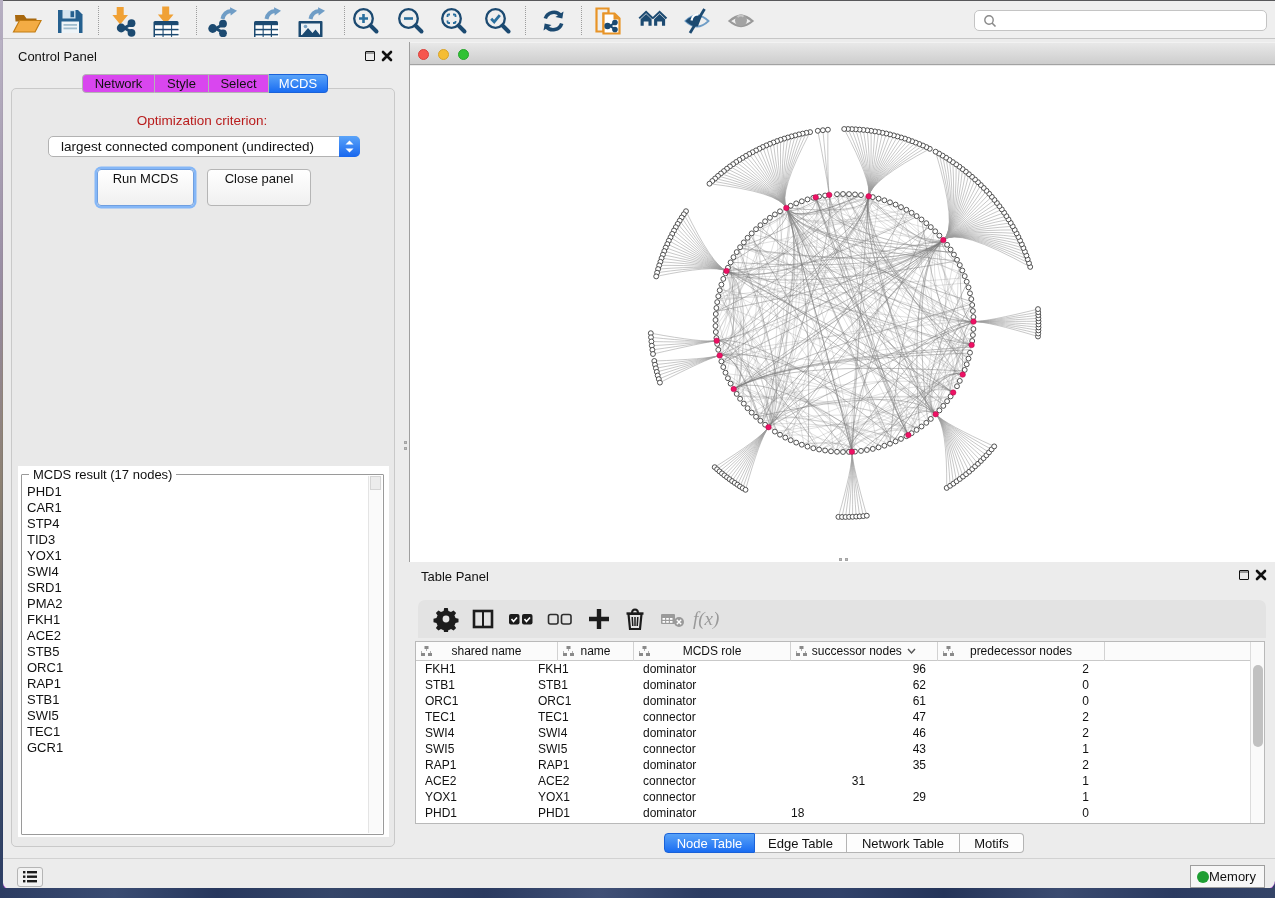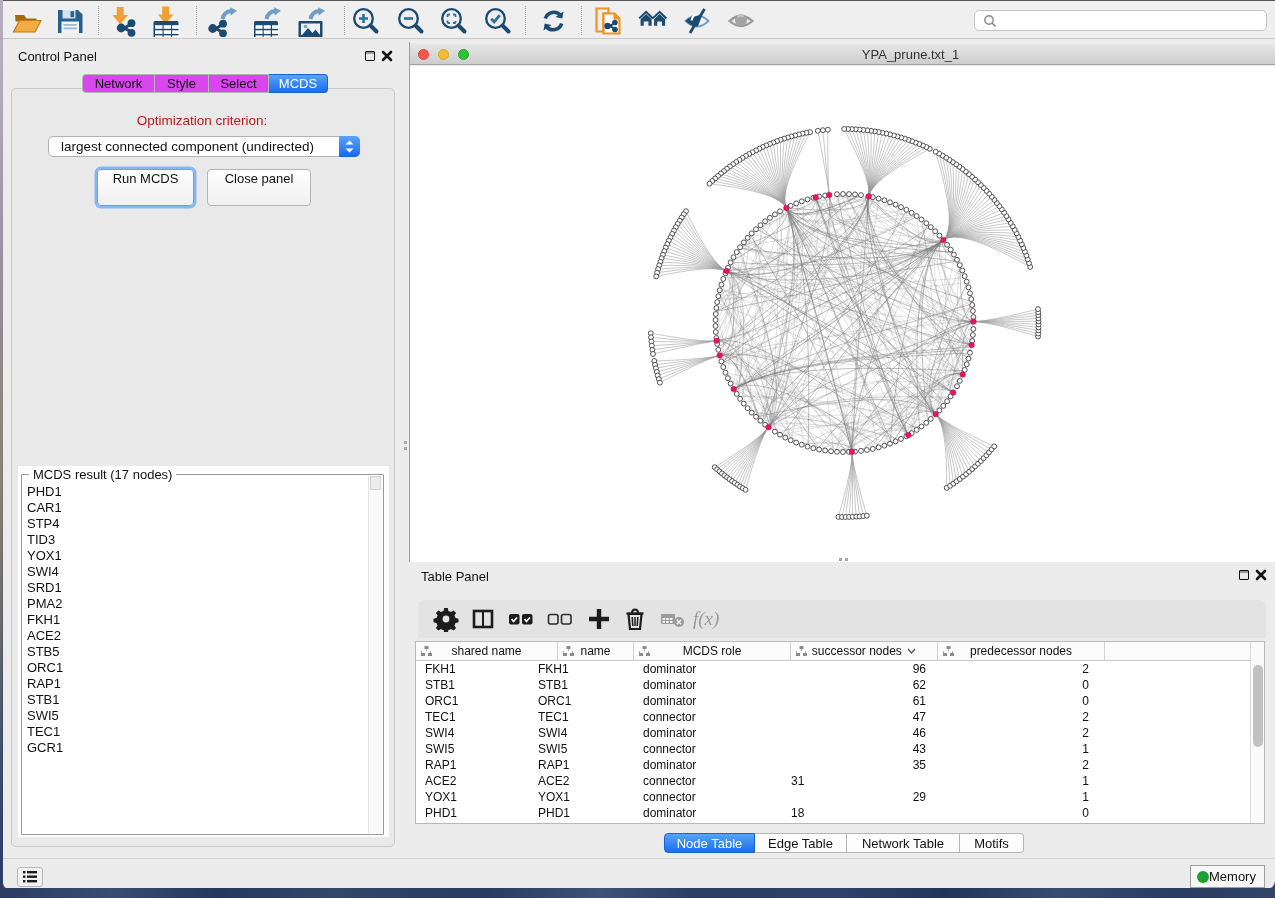--- a/index.html
+++ b/index.html
@@ -255,21 +255,20 @@
           </div>
           <div id="mscroll"></div>
         </div>
       </div>
 </div>
     <div id="gwin">
 <div id="gtitle">
 <div class="tl" style="left:8px;background:#f6564e;border:1px solid #d9423c"></div>
 <div class="tl" style="left:28px;background:#f5bd34;border:1px solid #d8a42a"></div>
 <div class="tl" style="left:48px;background:#2fc234;border:1px solid #27a42d"></div>
-<div id="gtext">YPA_prune.txt_1</div>
 </div>
 <div id="gcanvas">
         <svg width="869" height="497" viewBox="406 66 869 497" style="position:absolute;left:0;top:0">
           <path d="M782.3 207.9Q809.2 261.0 829.5 451.5M782.3 207.9Q791.4 225.9 865.8 196.5M782.3 207.9Q806.2 255.0 764.6 427.3M782.3 207.9Q791.3 225.6 864.3 196.2M782.3 207.9Q810.2 263.0 884.8 444.1M782.3 207.9Q796.5 235.8 912.7 216.1M782.3 207.9Q810.2 263.0 914.7 428.5M782.3 207.9Q810.2 263.0 885.8 443.8M782.3 207.9Q799.6 242.0 714.8 352.1M782.3 207.9Q787.1 217.2 747.3 233.8M782.3 207.9Q810.3 263.1 902.2 436.3M782.3 207.9Q810.1 262.7 923.8 421.5M782.3 207.9Q805.5 253.7 755.6 420.1M782.3 207.9Q787.3 217.8 826.8 194.7M782.3 207.9Q806.1 254.9 763.4 426.4M782.3 207.9Q795.3 233.5 901.8 209.5M782.3 207.9Q795.9 234.6 907.3 212.6M782.3 207.9Q806.6 255.9 969.2 331.5M782.3 207.9Q801.0 244.7 719.7 368.2M782.3 207.9Q810.2 263.0 911.6 430.7M811.7 197.3Q814.9 211.3 871.8 197.9M811.7 197.3Q825.0 255.2 932.5 413.4M811.7 197.3Q824.4 252.6 768.3 429.9M811.7 197.3Q824.4 252.7 951.3 389.0M811.7 197.3Q813.4 204.7 843.2 194.0M811.7 197.3Q822.9 245.9 729.3 388.4M811.7 197.3Q822.6 244.7 969.5 325.0M811.7 197.3Q819.0 229.0 940.1 241.0M825.2 194.9Q832.5 256.2 874.2 447.5M825.2 194.9Q829.6 231.9 959.4 272.9M825.2 194.9Q830.8 241.4 969.5 326.1M825.2 194.9Q831.1 244.4 967.4 346.3M825.2 194.9Q830.5 239.4 969.2 313.7M825.2 194.9Q832.3 254.1 786.8 440.3M864.7 196.3Q857.4 234.3 722.2 271.6M864.7 196.3Q856.1 241.4 964.1 359.9M864.7 196.3Q863.1 204.6 829.7 194.5M864.7 196.3Q863.2 204.2 896.4 206.7M864.7 196.3Q853.4 255.1 757.6 421.9M864.7 196.3Q862.2 209.0 914.5 217.3M864.7 196.3Q854.9 247.6 715.4 354.6M864.7 196.3Q855.5 244.5 956.9 378.6M864.7 196.3Q853.8 253.4 903.8 435.4M864.7 196.3Q859.0 225.9 961.1 277.1M864.7 196.3Q853.2 256.6 849.1 451.7M864.7 196.3Q861.4 213.5 929.8 229.9M864.7 196.3Q854.4 250.3 930.2 415.7M864.7 196.3Q854.9 247.6 715.4 354.5M939.3 240.1Q926.1 251.2 879.5 200.0M939.3 240.1Q922.4 254.3 969.4 326.9M939.3 240.1Q898.7 274.1 721.1 274.1M939.3 240.1Q922.8 254.0 860.9 195.6M939.3 240.1Q910.8 264.0 947.4 395.2M939.3 240.1Q914.5 260.9 959.1 373.8M939.3 240.1Q896.3 276.2 713.4 301.0M939.3 240.1Q899.3 273.7 723.4 268.8M939.3 240.1Q896.7 275.9 714.3 296.5M939.3 240.1Q892.8 279.1 780.8 437.3M939.3 240.1Q901.7 271.6 734.9 248.9M939.3 240.1Q927.7 249.9 887.8 203.0M939.3 240.1Q919.3 256.9 840.7 194.0M939.3 240.1Q898.3 274.5 719.6 277.9M939.3 240.1Q923.0 253.8 969.5 323.6M939.3 240.1Q918.8 257.3 967.1 348.0M939.3 240.1Q904.0 269.8 747.0 234.1M722.5 270.9Q751.1 283.6 828.2 194.6M722.5 270.9Q779.0 295.9 964.9 357.2M722.5 270.9Q743.6 280.3 719.3 367.3M722.5 270.9Q778.8 295.8 967.0 348.2M722.5 270.9Q741.4 279.3 716.0 356.8M722.5 270.9Q774.9 294.1 961.3 277.7M722.5 270.9Q734.6 276.3 711.5 325.3M722.5 270.9Q765.7 290.0 911.4 215.2M722.5 270.9Q749.9 283.1 733.8 395.5M722.5 270.9Q749.9 283.0 733.6 395.2M722.5 270.9Q748.2 282.3 728.9 387.7M969.5 321.6Q911.0 322.3 738.2 244.4M969.5 321.6Q919.6 322.2 800.6 200.3M969.5 321.6Q908.2 322.3 715.9 289.6M969.5 321.6Q923.9 322.1 828.2 194.6M969.5 321.6Q946.6 321.9 935.0 410.8M969.5 321.6Q938.3 322.0 905.3 434.6M712.7 340.7Q729.8 338.4 742.0 406.3M712.7 340.7Q739.1 337.1 773.7 433.4M712.7 340.7Q771.9 332.5 941.4 242.6M712.7 340.7Q756.0 334.7 822.4 195.3M715.7 355.5Q725.4 353.0 711.8 313.7M715.7 355.5Q775.2 340.0 969.5 320.1M715.7 355.5Q751.0 346.3 833.4 451.8M967.6 345.0Q948.3 341.6 955.3 264.3M967.6 345.0Q954.5 342.7 946.7 396.2M967.6 345.0Q942.0 340.5 905.9 434.2M967.6 345.0Q914.6 335.8 794.3 202.5M967.6 345.0Q935.5 339.4 877.4 446.6M958.7 374.6Q932.3 363.1 864.8 449.7M958.7 374.6Q902.2 350.0 733.2 251.4M958.7 374.6Q922.5 358.8 913.3 216.5M958.7 374.6Q946.4 369.2 925.6 420.0M958.7 374.6Q937.2 365.3 888.6 442.7M958.7 374.6Q942.8 367.7 967.9 303.0M958.7 374.6Q904.9 351.1 776.8 210.8M958.7 374.6Q935.8 364.6 882.1 445.1M958.7 374.6Q947.7 369.8 930.1 415.8M729.7 389.1Q778.0 360.2 862.7 195.9M729.7 389.1Q750.1 376.9 715.5 291.2M729.7 389.1Q768.2 366.1 779.6 209.3M729.7 389.1Q739.0 383.5 759.2 423.2M729.7 389.1Q780.0 359.0 968.6 338.2M729.7 389.1Q782.7 357.4 940.7 241.8M949.2 392.5Q921.1 374.5 823.2 450.8M949.2 392.5Q906.7 365.3 739.2 402.8M949.2 392.5Q897.2 359.2 743.6 237.8M949.2 392.5Q903.1 363.0 836.7 194.1M949.2 392.5Q934.3 383.0 969.5 321.6M949.2 392.5Q901.2 361.8 715.2 353.9M949.2 392.5Q923.0 375.7 834.0 451.8M949.2 392.5Q912.8 369.3 774.3 433.7M949.2 392.5Q899.3 360.6 790.1 204.3M764.5 427.2Q772.5 416.3 816.1 449.7M764.5 427.2Q796.5 383.4 793.6 202.8M764.5 427.2Q800.9 377.3 930.4 230.5M764.5 427.2Q793.4 387.6 960.5 370.2M764.5 427.2Q790.5 391.5 946.2 397.0M764.5 427.2Q796.9 382.7 799.9 200.6M764.5 427.2Q787.7 395.4 723.8 268.0M764.5 427.2Q784.5 399.8 714.6 294.9M764.5 427.2Q800.2 378.2 869.7 197.3M764.5 427.2Q790.4 391.7 945.4 398.0M764.5 427.2Q779.4 406.7 712.1 335.5M764.5 427.2Q795.0 385.5 774.7 212.0M931.7 414.2Q915.1 397.6 841.4 452.0M931.7 414.2Q890.1 372.6 713.1 302.9M931.7 414.2Q906.2 388.7 956.2 266.0M931.7 414.2Q908.4 390.9 797.8 444.7M931.7 414.2Q891.6 374.1 845.4 194.1M931.7 414.2Q914.3 396.8 969.4 318.5M931.7 414.2Q920.4 402.9 965.0 356.7M931.7 414.2Q889.4 371.9 716.3 288.1M904.4 435.1Q889.2 408.4 776.6 435.1M904.4 435.1Q883.6 398.6 734.0 395.8M904.4 435.1Q898.8 425.2 940.6 404.3M904.4 435.1Q893.7 416.3 815.8 449.6M904.4 435.1Q880.5 393.1 717.3 361.2M904.4 435.1Q896.0 420.2 835.4 451.9M904.4 435.1Q886.8 404.1 756.8 421.2M904.4 435.1Q879.0 390.5 712.7 340.2M847.9 451.8Q844.4 391.1 785.8 206.2M847.9 451.8Q847.2 439.2 796.0 444.1M847.9 451.8Q845.0 401.2 959.1 272.3M847.9 451.8Q845.7 412.9 716.1 357.1M847.9 451.8Q844.4 390.8 875.1 198.7M847.9 451.8Q846.4 424.5 947.1 395.6M847.9 451.8Q847.2 439.5 797.2 444.5M847.9 451.8Q844.5 392.6 763.5 219.5M847.9 451.8Q846.9 433.7 918.6 425.7M847.9 451.8Q844.8 397.6 727.8 260.2M847.9 451.8Q845.7 413.4 716.9 359.9M864.2 196.2Q795.4 279.1 714.3 349.9M721.8 272.4Q747.4 340.1 747.5 412.4M774.0 212.4Q865.8 290.0 964.5 358.6M734.1 250.0Q769.9 342.4 786.3 440.1M714.2 296.8Q774.0 367.1 815.6 449.6M747.7 412.6Q819.5 415.6 885.6 443.8M739.1 243.3Q848.2 309.8 959.5 372.8M967.6 301.1Q855.6 352.8 747.7 412.6M925.4 225.9Q834.2 316.5 741.2 405.3M963.1 282.9Q838.7 294.6 713.8 298.6M871.3 197.7Q807.3 300.1 734.4 396.3M849.6 451.7Q868.5 328.2 895.0 206.1M842.1 452.0Q785.3 370.3 713.3 301.5M838.7 194.0Q783.7 256.9 713.3 301.7M968.5 307.3Q842.4 332.2 716.8 359.5M969.5 323.1Q851.4 289.6 736.2 247.1M764.8 427.4Q777.5 320.6 773.0 213.1M765.8 428.2Q783.1 318.1 784.7 206.7M963.1 363.2Q894.7 283.9 841.2 194.0M968.4 306.5Q883.2 260.7 809.5 197.8M931.0 231.1Q876.5 339.2 831.7 451.7M721.8 373.5Q828.6 385.1 932.3 413.7M800.2 445.6Q782.0 337.4 747.9 233.2M904.2 210.8Q864.7 330.3 831.8 451.7M838.8 452.0Q896.4 383.0 969.3 330.3M894.9 440.0Q825.4 415.6 751.7 416.5M940.9 242.0Q869.9 232.5 806.9 198.4M791.5 203.7Q870.3 294.6 957.3 377.8M965.1 356.5Q851.7 301.4 741.5 240.3M812.4 448.9Q879.8 401.8 958.0 376.2M793.5 443.1Q769.3 406.5 729.3 388.4M858.7 450.7Q790.8 384.9 711.9 332.9M722.4 374.9Q739.3 313.9 733.6 250.8M724.3 266.9Q731.0 307.6 713.4 344.8M763.1 426.2Q764.5 328.5 749.0 232.0M897.1 438.9Q829.7 420.5 759.9 423.8M756.9 224.7Q756.5 313.7 737.4 400.6M722.0 272.1Q754.7 348.3 768.5 430.0M953.4 385.4Q936.9 315.1 941.8 243.1M899.6 437.7Q924.7 381.6 968.6 338.6M844.2 194.1Q889.1 230.8 944.8 247.1M717.6 283.8Q754.3 354.5 771.9 432.3M777.1 435.3Q814.8 431.5 846.9 451.8M916.9 426.9Q843.6 418.6 770.9 431.6M761.5 221.0Q747.1 282.1 712.0 334.2M934.7 411.1Q932.5 332.4 950.6 255.8M712.2 336.5Q732.9 299.3 729.8 256.8M816.4 449.7Q881.7 405.8 956.1 380.3M848.3 194.2Q787.2 253.2 714.2 296.6M711.7 315.6Q738.6 281.8 742.8 238.8M863.4 196.0Q903.3 241.1 957.1 267.9M728.1 386.2Q803.6 407.9 870.9 448.4M768.8 215.7Q750.2 276.7 711.6 327.3M716.9 286.0Q736.5 338.4 732.9 394.1M934.2 234.3Q939.5 295.0 966.8 349.4M834.7 451.9Q794.8 419.9 744.8 409.5M831.3 451.7Q894.1 387.1 968.8 336.8M968.1 341.9Q887.8 274.3 818.1 196.0M904.5 435.0Q926.1 385.5 966.7 349.9M895.8 206.5Q919.2 292.3 960.1 371.4M930.8 230.9Q908.1 333.0 900.3 437.3M718.7 365.4Q758.3 290.9 779.6 209.3M842.8 452.0Q784.2 372.1 713.0 303.2M725.2 380.9Q793.6 406.9 851.7 451.5M770.9 214.4Q826.7 218.8 879.4 200.0M923.8 421.5Q830.1 400.2 734.1 396.0M735.8 247.6Q815.0 235.2 888.6 203.3M790.3 441.9Q765.4 401.2 723.8 377.9M721.4 372.6Q757.4 395.3 774.9 434.1M842.0 194.0Q784.4 252.7 714.4 295.9M873.2 447.8Q798.5 391.8 714.6 351.2M746.3 234.9Q741.1 294.2 713.8 347.0" fill="none" stroke="#8d8d8d" stroke-width="0.55" opacity="0.48"></path>
           <path d="M782.3 207.9Q805.7 254.0 757.9 422.1M782.3 207.9Q786.7 216.4 820.3 195.6M782.3 207.9Q809.6 261.9 941.0 403.9M782.3 207.9Q790.8 224.5 726.7 262.2M782.3 207.9Q804.8 252.4 967.7 301.6M782.3 207.9Q810.2 263.1 887.6 443.1M782.3 207.9Q800.9 244.6 948.2 252.0M782.3 207.9Q808.3 259.3 804.2 446.8M782.3 207.9Q790.7 224.4 858.4 195.2M782.3 207.9Q801.7 246.3 953.6 261.0M782.3 207.9Q800.4 243.5 944.4 246.5M782.3 207.9Q786.3 215.8 752.1 229.1M782.3 207.9Q790.6 224.2 857.4 195.1M811.7 197.3Q816.5 218.3 736.4 246.8M811.7 197.3Q819.6 231.9 949.0 253.3M825.2 194.9Q832.0 251.5 758.9 422.9M864.7 196.3Q854.3 250.4 929.1 416.7M864.7 196.3Q855.1 246.6 713.8 347.5M864.7 196.3Q860.9 215.8 782.5 207.8M864.7 196.3Q855.9 242.3 962.4 365.2M864.7 196.3Q856.1 241.4 712.0 311.7M864.7 196.3Q854.7 248.6 717.8 362.7M939.3 240.1Q892.0 279.8 730.9 391.0M939.3 240.1Q923.4 253.5 864.5 196.3M939.3 240.1Q892.0 279.8 752.8 417.6M939.3 240.1Q933.3 245.1 956.9 267.4M939.3 240.1Q892.7 279.2 777.6 435.6M939.3 240.1Q900.6 272.5 886.1 443.7M939.3 240.1Q905.8 268.2 923.8 421.5M939.3 240.1Q900.0 273.1 726.7 262.2M939.3 240.1Q892.7 279.2 717.9 363.1M939.3 240.1Q904.5 269.3 915.5 428.0M939.3 240.1Q895.5 276.8 712.0 311.4M939.3 240.1Q901.8 271.5 735.6 247.9M722.5 270.9Q766.0 290.2 913.1 216.4M722.5 270.9Q773.3 293.3 953.5 260.8M722.5 270.9Q755.6 285.5 852.5 194.6M722.5 270.9Q778.6 295.7 940.0 405.0M969.5 321.6Q956.6 321.8 958.8 374.5M969.5 321.6Q921.1 322.2 813.3 449.1M969.5 321.6Q925.7 322.1 842.0 452.0M969.5 321.6Q955.7 321.8 956.1 265.7M969.5 321.6Q912.8 322.2 752.5 228.7M712.7 340.7Q737.4 337.3 767.3 429.2M712.7 340.7Q761.8 333.9 893.3 440.7M712.7 340.7Q770.3 332.7 926.2 226.6M715.7 355.5Q747.3 347.3 814.4 449.3M715.7 355.5Q733.0 351.0 754.7 419.4M715.7 355.5Q764.7 342.7 913.7 429.2M715.7 355.5Q737.2 349.9 726.1 263.4M715.7 355.5Q733.6 350.9 756.5 420.9M967.6 345.0Q907.2 334.5 724.6 266.4M967.6 345.0Q935.7 339.4 917.6 219.6M967.6 345.0Q953.6 342.5 944.3 399.5M967.6 345.0Q921.0 336.9 840.9 194.0M958.7 374.6Q937.2 365.3 888.6 442.7M958.7 374.6Q933.4 363.6 870.5 448.5M729.7 389.1Q762.3 369.6 876.8 446.8M729.7 389.1Q781.9 357.9 968.1 303.9M729.7 389.1Q779.2 359.5 966.7 349.6M729.7 389.1Q777.4 360.6 960.2 371.1M729.7 389.1Q779.4 359.4 967.3 346.9M729.7 389.1Q779.0 359.7 965.9 353.1M949.2 392.5Q897.5 359.5 755.7 225.8M764.5 427.2Q790.1 392.2 735.0 248.8M764.5 427.2Q797.0 382.6 969.5 322.7M764.5 427.2Q800.9 377.3 902.9 210.1M931.7 414.2Q892.7 375.2 861.0 195.6M931.7 414.2Q911.9 394.4 968.0 303.3M931.7 414.2Q901.2 383.7 752.1 416.9M931.7 414.2Q917.5 400.0 856.7 451.0M931.7 414.2Q888.5 371.0 725.5 264.5M931.7 414.2Q908.8 391.3 963.1 283.0M904.4 435.1Q874.5 382.7 833.1 194.2M904.4 435.1Q874.2 382.2 820.6 195.5M904.4 435.1Q874.1 381.8 811.8 197.2M847.9 451.8Q844.6 394.4 923.7 224.4M847.9 451.8Q844.6 394.4 746.3 234.9" fill="none" stroke="#7b7b7b" stroke-width="0.7" opacity="0.68"></path>
           <path d="M782.3 207.9Q855.4 312.2 931.7 414.2M782.3 207.9Q817.7 329.1 847.9 451.8M782.3 207.9Q872.4 270.6 969.5 321.6M939.3 240.1Q850.8 332.6 764.5 427.2M939.3 240.1Q828.8 300.3 715.7 355.5M864.7 196.3Q854.7 323.9 847.9 451.8M722.5 270.9Q836.3 330.8 949.2 392.5M722.5 270.9Q831.9 262.3 939.3 240.1M811.7 197.3Q856.3 316.8 904.4 435.1M729.7 389.1Q835.1 315.4 939.3 240.1M764.5 427.2Q864.3 369.3 969.5 321.6M847.9 451.8Q817.7 329.1 782.3 207.9M931.7 414.2Q828.4 340.6 722.5 270.9" fill="none" stroke="#7d7d7d" stroke-width="0.8" opacity="0.6"></path>
           <path d="M782.3 207.9Q774.5 192.3 806.1 132.1M782.3 207.9Q774.6 192.6 802.4 132.8M782.3 207.9Q774.8 192.9 798.6 133.6M782.3 207.9Q774.9 193.2 794.9 134.4M782.3 207.9Q775.1 193.5 791.2 135.4M782.3 207.9Q775.2 193.8 787.5 136.4M782.3 207.9Q775.4 194.0 783.8 137.5M782.3 207.9Q775.5 194.3 780.2 138.6M782.3 207.9Q775.6 194.5 776.6 139.8M782.3 207.9Q775.7 194.6 773.0 141.1M782.3 207.9Q775.7 194.8 769.4 142.5M782.3 207.9Q775.8 194.9 765.9 143.9M782.3 207.9Q775.8 195.0 762.3 145.4M782.3 207.9Q775.9 195.1 758.8 147.0M782.3 207.9Q775.9 195.1 755.4 148.7M782.3 207.9Q775.9 195.1 752.0 150.4M782.3 207.9Q775.9 195.1 748.6 152.2M782.3 207.9Q775.8 195.0 745.2 154.0M782.3 207.9Q775.8 194.9 741.9 155.9M782.3 207.9Q775.8 194.8 738.6 157.9M782.3 207.9Q775.7 194.7 735.4 159.9M782.3 207.9Q775.6 194.5 732.2 162.0M782.3 207.9Q775.5 194.3 729.1 164.2M782.3 207.9Q775.4 194.1 725.9 166.4M782.3 207.9Q775.3 193.9 722.9 168.7M782.3 207.9Q775.1 193.6 719.9 171.1M782.3 207.9Q775.0 193.3 716.9 173.5M782.3 207.9Q774.9 193.0 714.0 175.9M782.3 207.9Q774.7 192.7 711.1 178.5M782.3 207.9Q774.5 192.4 708.3 181.0M782.3 207.9Q774.3 192.0 705.5 183.7M825.2 194.9Q823.5 180.7 823.9 129.7M825.2 194.9Q823.5 180.7 818.9 130.2M825.2 194.9Q823.5 180.7 813.8 130.8M864.7 196.3Q867.9 179.5 925.8 148.8M864.7 196.3Q867.8 179.9 922.4 147.1M864.7 196.3Q867.7 180.2 918.9 145.5M864.7 196.3Q867.7 180.6 915.3 144.0M864.7 196.3Q867.6 180.8 911.7 142.6M864.7 196.3Q867.6 181.1 908.1 141.2M864.7 196.3Q867.5 181.4 904.5 139.9M864.7 196.3Q867.5 181.6 900.9 138.6M864.7 196.3Q867.4 181.8 897.2 137.5M864.7 196.3Q867.4 181.9 893.5 136.4M864.7 196.3Q867.4 182.0 889.8 135.4M864.7 196.3Q867.4 182.1 886.0 134.4M864.7 196.3Q867.4 182.2 882.3 133.5M864.7 196.3Q867.4 182.2 878.5 132.8M864.7 196.3Q867.4 182.2 874.7 132.0M864.7 196.3Q867.4 182.2 870.9 131.4M864.7 196.3Q867.4 182.1 867.1 130.8M864.7 196.3Q867.4 182.0 863.3 130.3M864.7 196.3Q867.4 181.9 859.4 129.9M864.7 196.3Q867.4 181.7 855.6 129.6M864.7 196.3Q867.5 181.5 851.7 129.3M864.7 196.3Q867.5 181.3 847.9 129.1M864.7 196.3Q867.6 181.1 844.0 129.0M864.7 196.3Q867.6 180.8 840.2 129.0M939.3 240.1Q954.6 227.2 1026.2 266.9M939.3 240.1Q954.3 227.5 1025.0 263.1M939.3 240.1Q953.9 227.8 1023.7 259.3M939.3 240.1Q953.6 228.1 1022.4 255.5M939.3 240.1Q953.2 228.4 1020.9 251.7M939.3 240.1Q952.9 228.7 1019.4 248.0M939.3 240.1Q952.6 229.0 1017.8 244.3M939.3 240.1Q952.3 229.2 1016.1 240.6M939.3 240.1Q952.0 229.5 1014.4 237.0M939.3 240.1Q951.7 229.7 1012.6 233.4M939.3 240.1Q951.5 229.9 1010.7 229.9M939.3 240.1Q951.2 230.1 1008.7 226.3M939.3 240.1Q951.0 230.3 1006.7 222.9M939.3 240.1Q950.8 230.4 1004.5 219.4M939.3 240.1Q950.7 230.5 1002.4 216.1M939.3 240.1Q950.6 230.7 1000.1 212.7M939.3 240.1Q950.4 230.7 997.8 209.4M939.3 240.1Q950.4 230.8 995.4 206.2M939.3 240.1Q950.3 230.9 992.9 203.0M939.3 240.1Q950.3 230.9 990.4 199.9M939.3 240.1Q950.3 230.9 987.8 196.8M939.3 240.1Q950.3 230.9 985.2 193.7M939.3 240.1Q950.4 230.8 982.5 190.8M939.3 240.1Q950.4 230.7 979.7 187.9M939.3 240.1Q950.6 230.7 976.8 185.0M939.3 240.1Q950.7 230.5 974.0 182.2M939.3 240.1Q950.8 230.4 971.0 179.5M939.3 240.1Q951.0 230.3 968.0 176.8M939.3 240.1Q951.2 230.1 964.9 174.2M939.3 240.1Q951.5 229.9 961.8 171.6M939.3 240.1Q951.7 229.7 958.6 169.1M939.3 240.1Q952.0 229.5 955.4 166.7M939.3 240.1Q952.3 229.2 952.2 164.4M939.3 240.1Q952.6 229.0 948.8 162.1M939.3 240.1Q952.9 228.7 945.5 159.9M939.3 240.1Q953.2 228.4 942.1 157.7M939.3 240.1Q953.6 228.1 938.6 155.6M939.3 240.1Q953.9 227.8 935.1 153.6M939.3 240.1Q954.3 227.5 931.6 151.7M722.5 270.9Q707.9 264.5 682.0 211.2M722.5 270.9Q708.2 264.6 679.8 214.3M722.5 270.9Q708.4 264.8 677.7 217.5M722.5 270.9Q708.6 264.8 675.7 220.7M722.5 270.9Q708.8 264.9 673.7 223.9M722.5 270.9Q709.0 265.0 671.8 227.2M722.5 270.9Q709.1 265.1 670.0 230.5M722.5 270.9Q709.2 265.1 668.2 233.9M722.5 270.9Q709.3 265.1 666.5 237.3M722.5 270.9Q709.4 265.2 664.8 240.7M722.5 270.9Q709.4 265.2 663.3 244.1M722.5 270.9Q709.4 265.2 661.7 247.6M722.5 270.9Q709.3 265.2 660.3 251.1M722.5 270.9Q709.3 265.1 658.9 254.7M722.5 270.9Q709.2 265.1 657.6 258.2M722.5 270.9Q709.0 265.0 656.4 261.8M722.5 270.9Q708.9 265.0 655.2 265.4M722.5 270.9Q708.7 264.9 654.1 269.1M722.5 270.9Q708.5 264.8 653.1 272.7M722.5 270.9Q708.3 264.7 652.2 276.4M969.5 321.6Q984.1 321.5 1034.0 336.5M969.5 321.6Q984.0 321.5 1034.2 333.5M969.5 321.6Q983.9 321.5 1034.4 330.4M969.5 321.6Q983.8 321.5 1034.5 327.4M969.5 321.6Q983.8 321.5 1034.5 324.4M969.5 321.6Q983.8 321.5 1034.5 321.3M969.5 321.6Q983.8 321.5 1034.4 318.3M969.5 321.6Q983.8 321.5 1034.3 315.2M969.5 321.6Q983.9 321.5 1034.2 312.2M969.5 321.6Q983.9 321.5 1034.0 309.1M712.7 340.7Q698.3 342.7 646.8 333.2M712.7 340.7Q698.4 342.7 647.0 337.3M712.7 340.7Q698.5 342.7 647.4 341.5M712.7 340.7Q698.5 342.7 647.8 345.7M712.7 340.7Q698.6 342.7 648.4 349.9M712.7 340.7Q698.5 342.7 649.0 354.0M715.7 355.5Q701.7 359.2 650.3 361.0M715.7 355.5Q701.8 359.1 651.0 364.7M715.7 355.5Q701.8 359.1 651.9 368.3M715.7 355.5Q701.8 359.1 652.8 371.9M715.7 355.5Q701.8 359.1 653.7 375.5M715.7 355.5Q701.8 359.1 654.8 379.1M715.7 355.5Q701.7 359.2 655.9 382.6M764.5 427.2Q755.8 439.1 710.7 467.2M764.5 427.2Q755.9 439.0 713.1 469.3M764.5 427.2Q755.9 439.0 715.5 471.4M764.5 427.2Q756.0 438.9 718.0 473.4M764.5 427.2Q756.0 438.8 720.4 475.4M764.5 427.2Q756.1 438.8 723.0 477.3M764.5 427.2Q756.1 438.8 725.5 479.2M764.5 427.2Q756.1 438.8 728.1 481.1M764.5 427.2Q756.0 438.8 730.7 482.9M764.5 427.2Q756.0 438.9 733.4 484.7M764.5 427.2Q756.0 438.9 736.0 486.5M764.5 427.2Q755.9 439.0 738.7 488.2M764.5 427.2Q755.8 439.1 741.5 489.8M931.7 414.2Q943.3 425.8 942.7 487.9M931.7 414.2Q943.1 425.6 946.1 485.8M931.7 414.2Q942.8 425.3 949.4 483.6M931.7 414.2Q942.7 425.2 952.6 481.3M931.7 414.2Q942.5 425.0 955.8 479.0M931.7 414.2Q942.3 424.8 959.0 476.6M931.7 414.2Q942.2 424.7 962.1 474.2M931.7 414.2Q942.1 424.6 965.2 471.7M931.7 414.2Q942.0 424.5 968.2 469.1M931.7 414.2Q941.9 424.4 971.1 466.4M931.7 414.2Q941.8 424.3 974.0 463.8M931.7 414.2Q941.8 424.3 976.9 461.0M931.7 414.2Q941.8 424.3 979.6 458.2M931.7 414.2Q941.9 424.4 982.4 455.3M931.7 414.2Q941.9 424.4 985.0 452.4M931.7 414.2Q942.0 424.5 987.6 449.4M931.7 414.2Q942.1 424.6 990.2 446.4M847.9 451.8Q848.8 466.4 834.4 516.9M847.9 451.8Q848.8 466.3 838.0 517.0M847.9 451.8Q848.8 466.2 841.5 517.0M847.9 451.8Q848.8 466.1 845.1 516.9M847.9 451.8Q848.7 466.1 848.6 516.8M847.9 451.8Q848.7 466.1 852.2 516.6M847.9 451.8Q848.7 466.1 855.7 516.4M847.9 451.8Q848.8 466.1 859.3 516.1M847.9 451.8Q848.8 466.2 862.8 515.7" fill="none" stroke="#9b9b9b" stroke-width="0.62" opacity="0.9"></path>
           <g fill="#fff" stroke="#3f3f3f" stroke-width="0.9">
             <circle cx="969.4" cy="317.0" r="2.45"></circle>
             <circle cx="968.9" cy="311.0" r="2.45"></circle>
@@ -738,21 +737,21 @@
         <div class="trow" style="left:375px;top:99px;width:135px;text-align:right">43</div>
         <div class="trow" style="left:522px;top:99px;width:151px;text-align:right">1</div>
         <div class="trow" style="left:9px;top:115px">RAP1</div>
         <div class="trow" style="left:122px;top:115px">RAP1</div>
         <div class="trow" style="left:227px;top:115px">dominator</div>
         <div class="trow" style="left:375px;top:115px;width:135px;text-align:right">35</div>
         <div class="trow" style="left:522px;top:115px;width:151px;text-align:right">2</div>
         <div class="trow" style="left:9px;top:131px">ACE2</div>
         <div class="trow" style="left:122px;top:131px">ACE2</div>
         <div class="trow" style="left:227px;top:131px">connector</div>
-        <div class="trow" style="left:375px;top:131px;width:135px;text-align:left">31</div>
+        <div class="trow" style="left:375px;top:131px;width:135px;text-align:center">31</div>
         <div class="trow" style="left:522px;top:131px;width:151px;text-align:right">1</div>
         <div class="trow" style="left:9px;top:147px">YOX1</div>
         <div class="trow" style="left:122px;top:147px">YOX1</div>
         <div class="trow" style="left:227px;top:147px">connector</div>
         <div class="trow" style="left:375px;top:147px;width:135px;text-align:right">29</div>
         <div class="trow" style="left:522px;top:147px;width:151px;text-align:right">1</div>
         <div class="trow" style="left:9px;top:163px">PHD1</div>
         <div class="trow" style="left:122px;top:163px">PHD1</div>
         <div class="trow" style="left:227px;top:163px">dominator</div>
         <div class="trow" style="left:375px;top:163px;width:135px;text-align:left">18</div>

